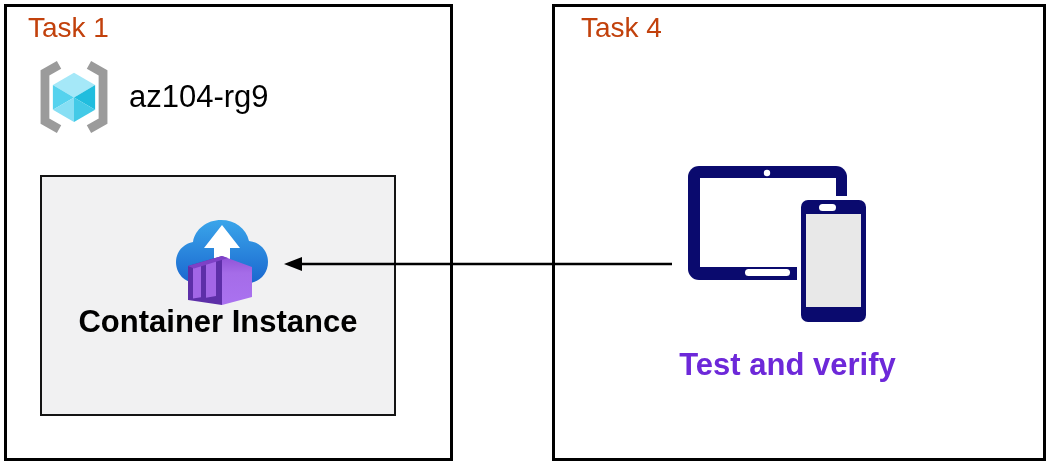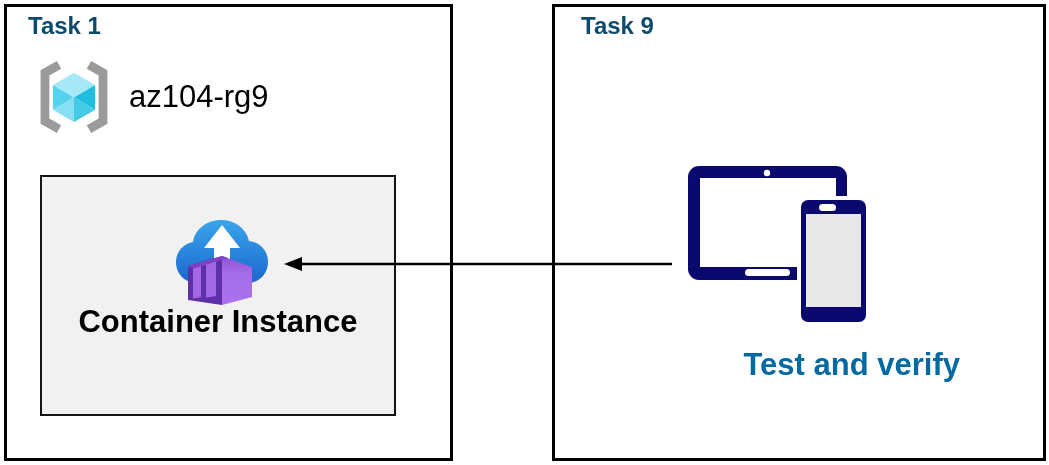--- a/index.html
+++ b/index.html
@@ -7,43 +7,43 @@
     font-family:"Liberation Sans","DejaVu Sans",sans-serif;
     width:1049px;height:465px;position:relative;overflow:hidden;
   }
   .task-box{
     position:absolute;top:4px;height:457px;
     background:#ffffff;border:3px solid #000000;box-sizing:border-box;
   }
   #task1-box{left:4px;width:449px;}
   #task2-box{left:552px;width:494px;}
   .task-title{
-    position:absolute;font-size:24px;font-weight:bold;color:#0c4a6e;
+    position:absolute;font-size:28px;font-weight:normal;color:#c2410c;
     letter-spacing:0px;white-space:nowrap;
   }
   #task1-title{left:28px;top:12px;}
   #task2-title{left:581px;top:12px;}
   #rg-icon{position:absolute;left:30px;top:58px;width:88px;height:78px;}
   #rg-label{
     position:absolute;left:129px;top:79px;font-size:31px;font-weight:normal;color:#000000;
     white-space:nowrap;
   }
   #inner-box{
     position:absolute;left:40px;top:175px;width:356px;height:241px;
     background:#f1f1f2;border:2px solid #141414;box-sizing:border-box;
   }
   #aci-icon{position:absolute;left:172px;top:197px;width:100px;height:116px;}
   #aci-label{
     position:absolute;left:40px;top:304px;width:356px;text-align:center;
     font-size:31px;font-weight:bold;color:#000000;white-space:nowrap;
   }
   #devices-icon{position:absolute;left:688px;top:166px;width:182px;height:160px;}
   #task2-caption{
-    position:absolute;left:615px;top:347px;width:345px;text-align:right;
-    font-size:31px;font-weight:bold;color:#0369a1;white-space:nowrap;
+    position:absolute;left:615px;top:347px;width:345px;text-align:center;
+    font-size:31px;font-weight:bold;color:#6d28d9;white-space:nowrap;
   }
   #connector-arrow{position:absolute;left:0;top:0;width:1049px;height:465px;pointer-events:none;}
 </style>
 </head>
 <body>
 
 <div class="task-box" id="task1-box"></div>
 <div class="task-title" id="task1-title">Task 1</div>
 
 <svg id="rg-icon" viewBox="0 0 100 85" aria-hidden="true">
@@ -76,21 +76,21 @@
     <polygon points="50,59 80,70 80,100 50,108" fill="url(#sideGrad)"></polygon>
     <polygon points="16,69 50,59 50,108 16,103" fill="#5d2fa8"></polygon>
     <polygon points="21,70.5 29,68.2 29,100.3 21,101.6" fill="#a266e6"></polygon>
     <polygon points="34,66.8 44,63.9 44,99 34,100.7" fill="#a266e6"></polygon>
     <polygon points="16,69 50,59 56,61.1 22,71.4" fill="#7e41c6"></polygon>
   </g>
 </svg>
 <div id="aci-label">Container Instance</div>
 
 <div class="task-box" id="task2-box"></div>
-<div class="task-title" id="task2-title">Task 9</div>
+<div class="task-title" id="task2-title">Task 4</div>
 
 <svg id="devices-icon" viewBox="0 0 182 160" aria-hidden="true">
   <g>
     <rect x="0" y="0" width="159" height="114" rx="11" fill="#0a0a6e"></rect>
     <rect x="12" y="12" width="136" height="89" fill="#ffffff"></rect>
     <circle cx="79" cy="7" r="3.2" fill="#ffffff"></circle>
     <rect x="57" y="103" width="45" height="7" rx="3.5" fill="#ffffff"></rect>
   </g>
   <g>
     <rect x="109" y="30" width="73" height="130" fill="#ffffff"></rect>

